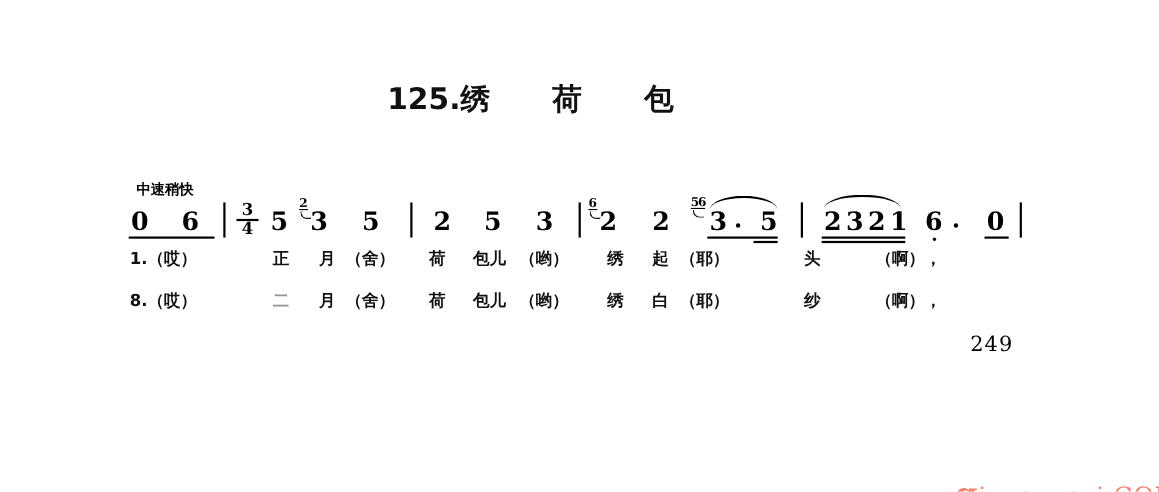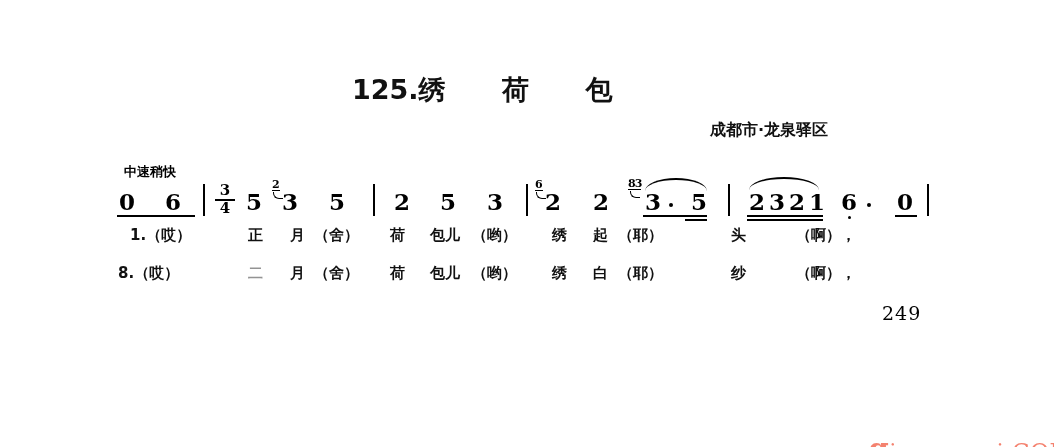--- a/index.html
+++ b/index.html
@@ -192,21 +192,20 @@
     font-size: 29px;
   }
   #watermark .wm-rest { font-size: 23px; }
 </style>
 </head>
 <body>
 
 <div id="page">
 
   <div id="title">125.绣      荷      包</div>
-  <div id="attribution">成都市·龙泉驿区</div>
 
 
   <div id="tempo">中速稍快</div>
 
   <div id="staff">
 
     <span class="note" style="left:4px;">0</span>
     <span class="note" style="left:50px;">6</span>
     <div class="beam" style="left:2px; top:37px; width:78px;"></div>
 
@@ -237,21 +236,21 @@
 
     <div class="grace" style="left:420px; top:2px;">
       <span class="g">6</span>
     </div>
     <div class="grace-tail" style="left:421px; top:14px;"></div>
     <span class="note" style="left:430px;">2</span>
 
     <span class="note" style="left:478px;">2</span>
 
     <div class="grace" style="left:513px; top:1px; letter-spacing:-1px;">
-      <span class="g">83</span>
+      <span class="g">56</span>
     </div>
     <div class="grace-tail" style="left:515px; top:13px;"></div>
 
     <span class="note" style="left:530px;">3</span>
     <div class="augdot" style="left:554px;"></div>
     <span class="note" style="left:576px;">5</span>
     <div class="beam" style="left:528px; top:37px; width:64px;"></div>
     <div class="beam" style="left:570px; top:41px; width:22px;"></div>
     <div class="slur" style="left:530px; top:0px; width:62px;"></div>
 
@@ -269,21 +268,21 @@
     <div class="octlow" style="left:733px; top:38px;"></div>
     <div class="augdot" style="left:752px;"></div>
 
     <span class="note" style="left:782px;">0</span>
     <div class="beam" style="left:780px; top:37px; width:22px;"></div>
 
     <div class="barline" style="left:812px;"></div>
   </div>
 
   <div class="lyric-row" id="lyric1">
-    <span class="syl" style="left:0px;margin-left:12px;">1.（哎）</span>
+    <span class="syl" style="left:0px;">1.（哎）</span>
     <span class="syl" style="left:130px;">正</span>
     <span class="syl" style="left:172px;">月</span>
     <span class="syl" style="left:196px;">（舍）</span>
     <span class="syl" style="left:272px;">荷</span>
     <span class="syl" style="left:312px;">包儿</span>
     <span class="syl" style="left:354px;">（哟）</span>
     <span class="syl" style="left:434px;">绣</span>
     <span class="syl" style="left:475px;">起</span>
     <span class="syl" style="left:500px;">（耶）</span>
     <span class="syl" style="left:613px;">头</span>

